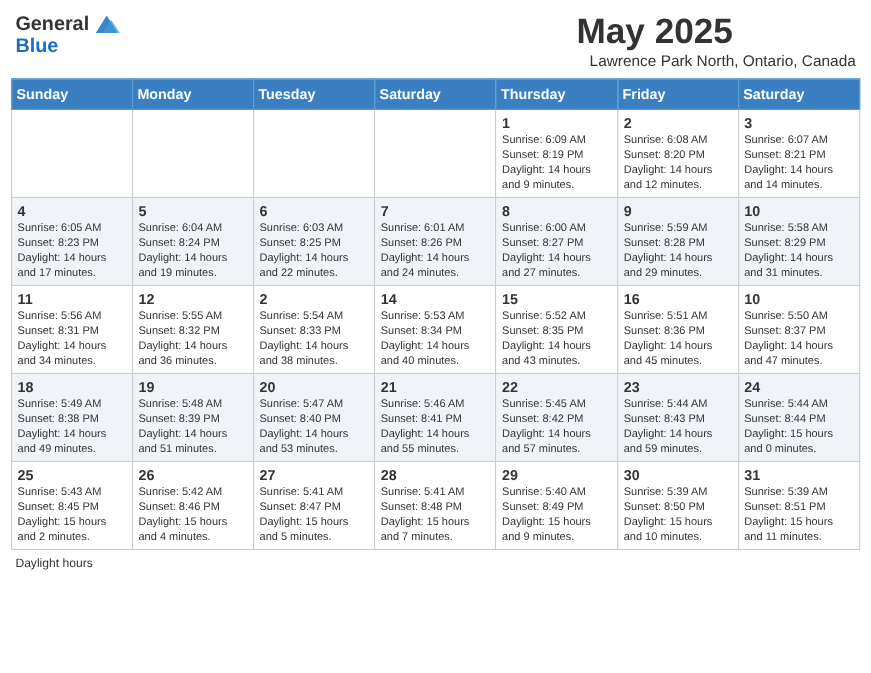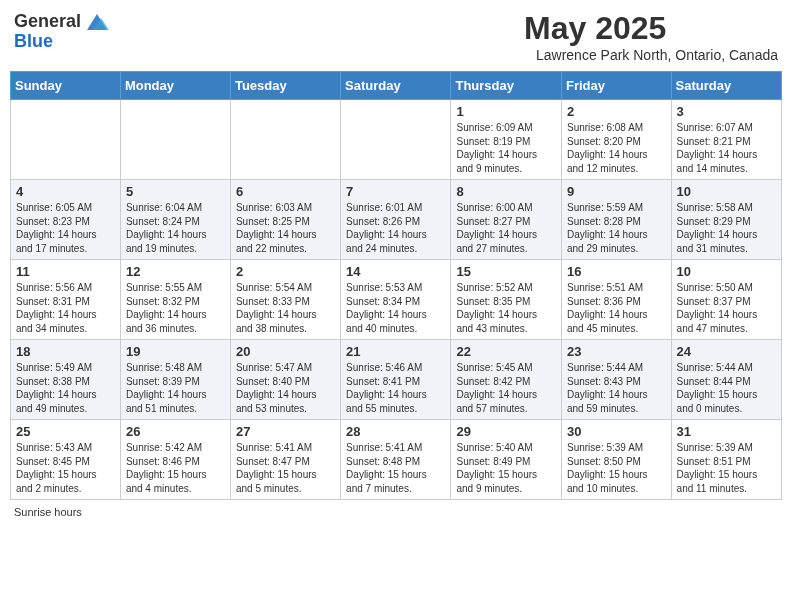--- a/index.html
+++ b/index.html
@@ -359,14 +359,14 @@
           <div class="cell-content">Sunrise: 5:39 AM
 Sunset: 8:51 PM
 Daylight: 15 hours
 and 11 minutes.</div>
         </td>
       </tr>
     </tbody>
 </table>
 
 <div class="footer">
-  <span>Sunrise hours</span>
+  <span>Daylight hours</span>
 </div>
 
 </body></html>

